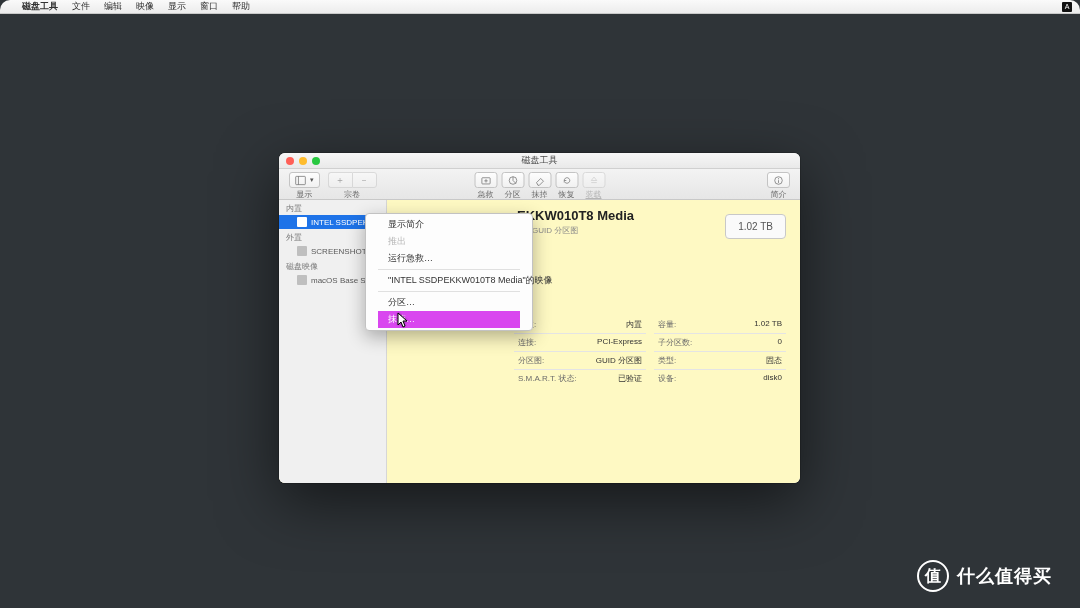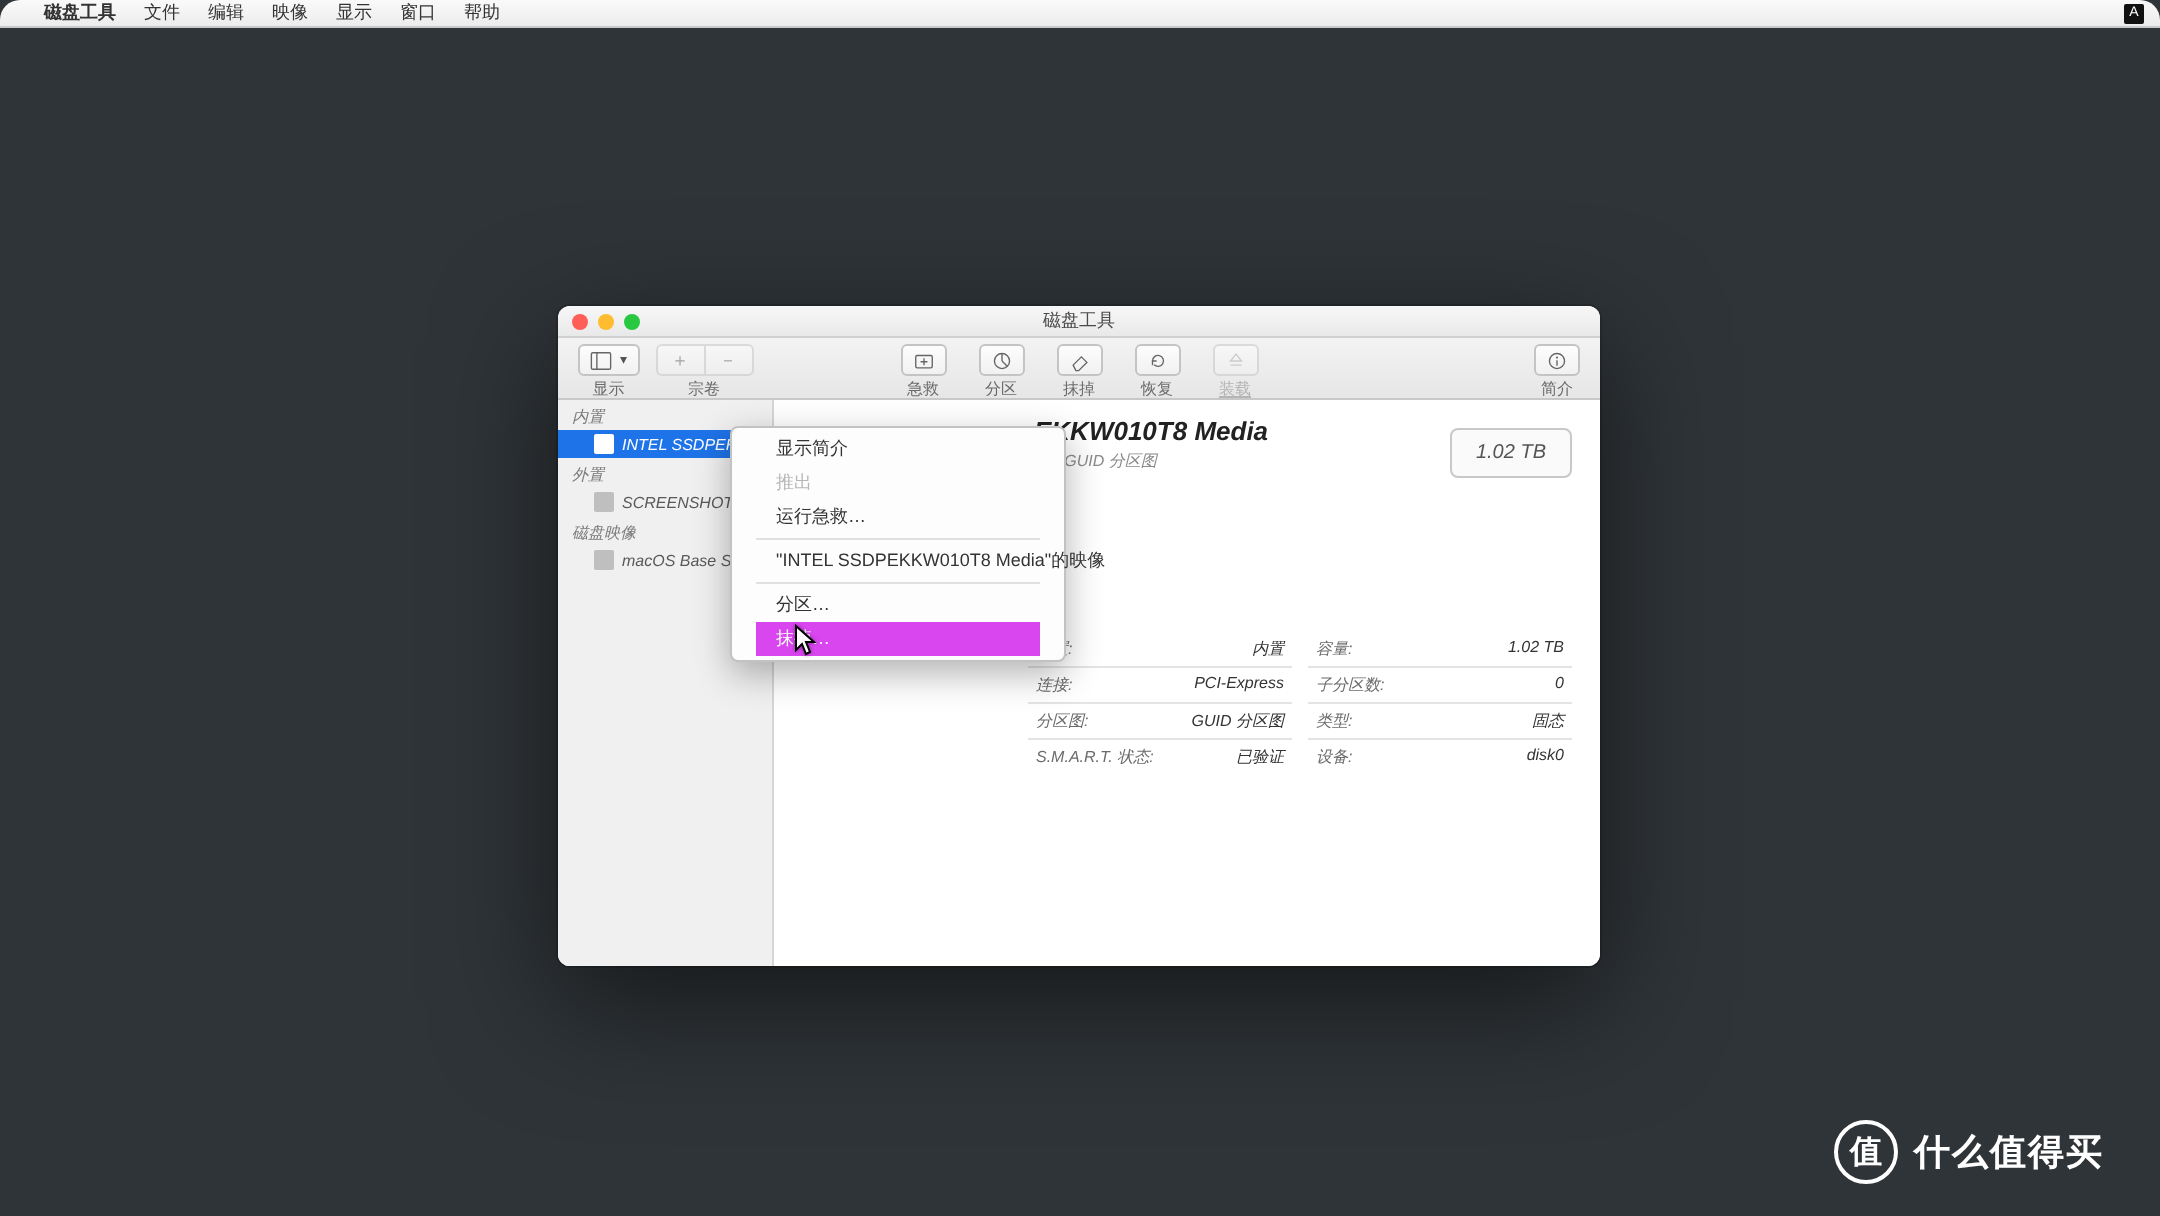--- a/index.html
+++ b/index.html
@@ -31,24 +31,24 @@
 .dot.r{background:#ff5f57;} .dot.y{background:#febc2e;} .dot.g{background:#28c840;}
 .title { width:100%; text-align:center; font-size:9px; color:#4a4a4a; }
 .toolbar { height:31px; background:linear-gradient(#f3f3f3,#e6e6e6); border-bottom:1px solid #c8c8c8; display:flex; align-items:flex-start; padding:3px 10px 0; gap:0; position:relative;}
 .tb-group { display:flex; flex-direction:column; align-items:center; gap:1px; }
 .tb-btn { height:16px; display:flex; align-items:center; justify-content:center; gap:4px; background:linear-gradient(#fdfdfd,#f1f1f1); border:1px solid #c4c4c4; border-radius:3px; font-size:9px; color:#555; padding:0 5px;}
 .tb-btn.disabled { opacity:.5; }
 .tb-label { font-size:8px; color:#6b6b6b; }
 .tb-seg .tb-btn { border-radius:0; border-right-width:0; padding:0 7px;}
 .tb-seg .tb-btn:first-child{ border-top-left-radius:3px; border-bottom-left-radius:3px;}
 .tb-seg .tb-btn:last-child{ border-top-right-radius:3px; border-bottom-right-radius:3px; border-right-width:1px;}
-.toolbar .center { position:absolute; left:50%; transform:translateX(-50%); display:flex; gap:12px;}
+.toolbar .center { position:absolute; left:50%; transform:translateX(-50%); display:flex; gap:0;}
 .toolbar .center .tb-group{ margin:0 2px;}
 .toolbar .right { position:absolute; right:10px; }
-.body { flex:1; display:flex; background:#ffffff;font-style:italic;}
+.body { flex:1; display:flex; background:#fef9c3;}
 .sidebar { width:108px; background:#f0f0f0; border-right:1px solid #d6d6d6; font-size:8px; color:#595959; overflow:hidden;}
 .sb-head { padding:3px 7px 1px; font-size:8px; color:#7a7a7a;}
 .sb-item { padding:2px 7px 2px 18px; display:flex; align-items:center; gap:4px; white-space:nowrap; overflow:hidden; }
 .sb-item.sel { background:#1e73e8; color:#fff; }
 .sb-icon { width:10px; height:10px; background:#bfbfbf; border-radius:1px; flex-shrink:0;}
 .sb-item.sel .sb-icon{ background:#fff;}
 .content { flex:1; position:relative; padding:8px 14px;}
 .disk-header { display:flex; align-items:center; gap:10px; margin-left:116px; }
 .disk-title { font-size:13px; font-weight:600; color:#222;}
 .disk-sub { font-size:8px; color:#8a8a8a; margin-top:2px;}

